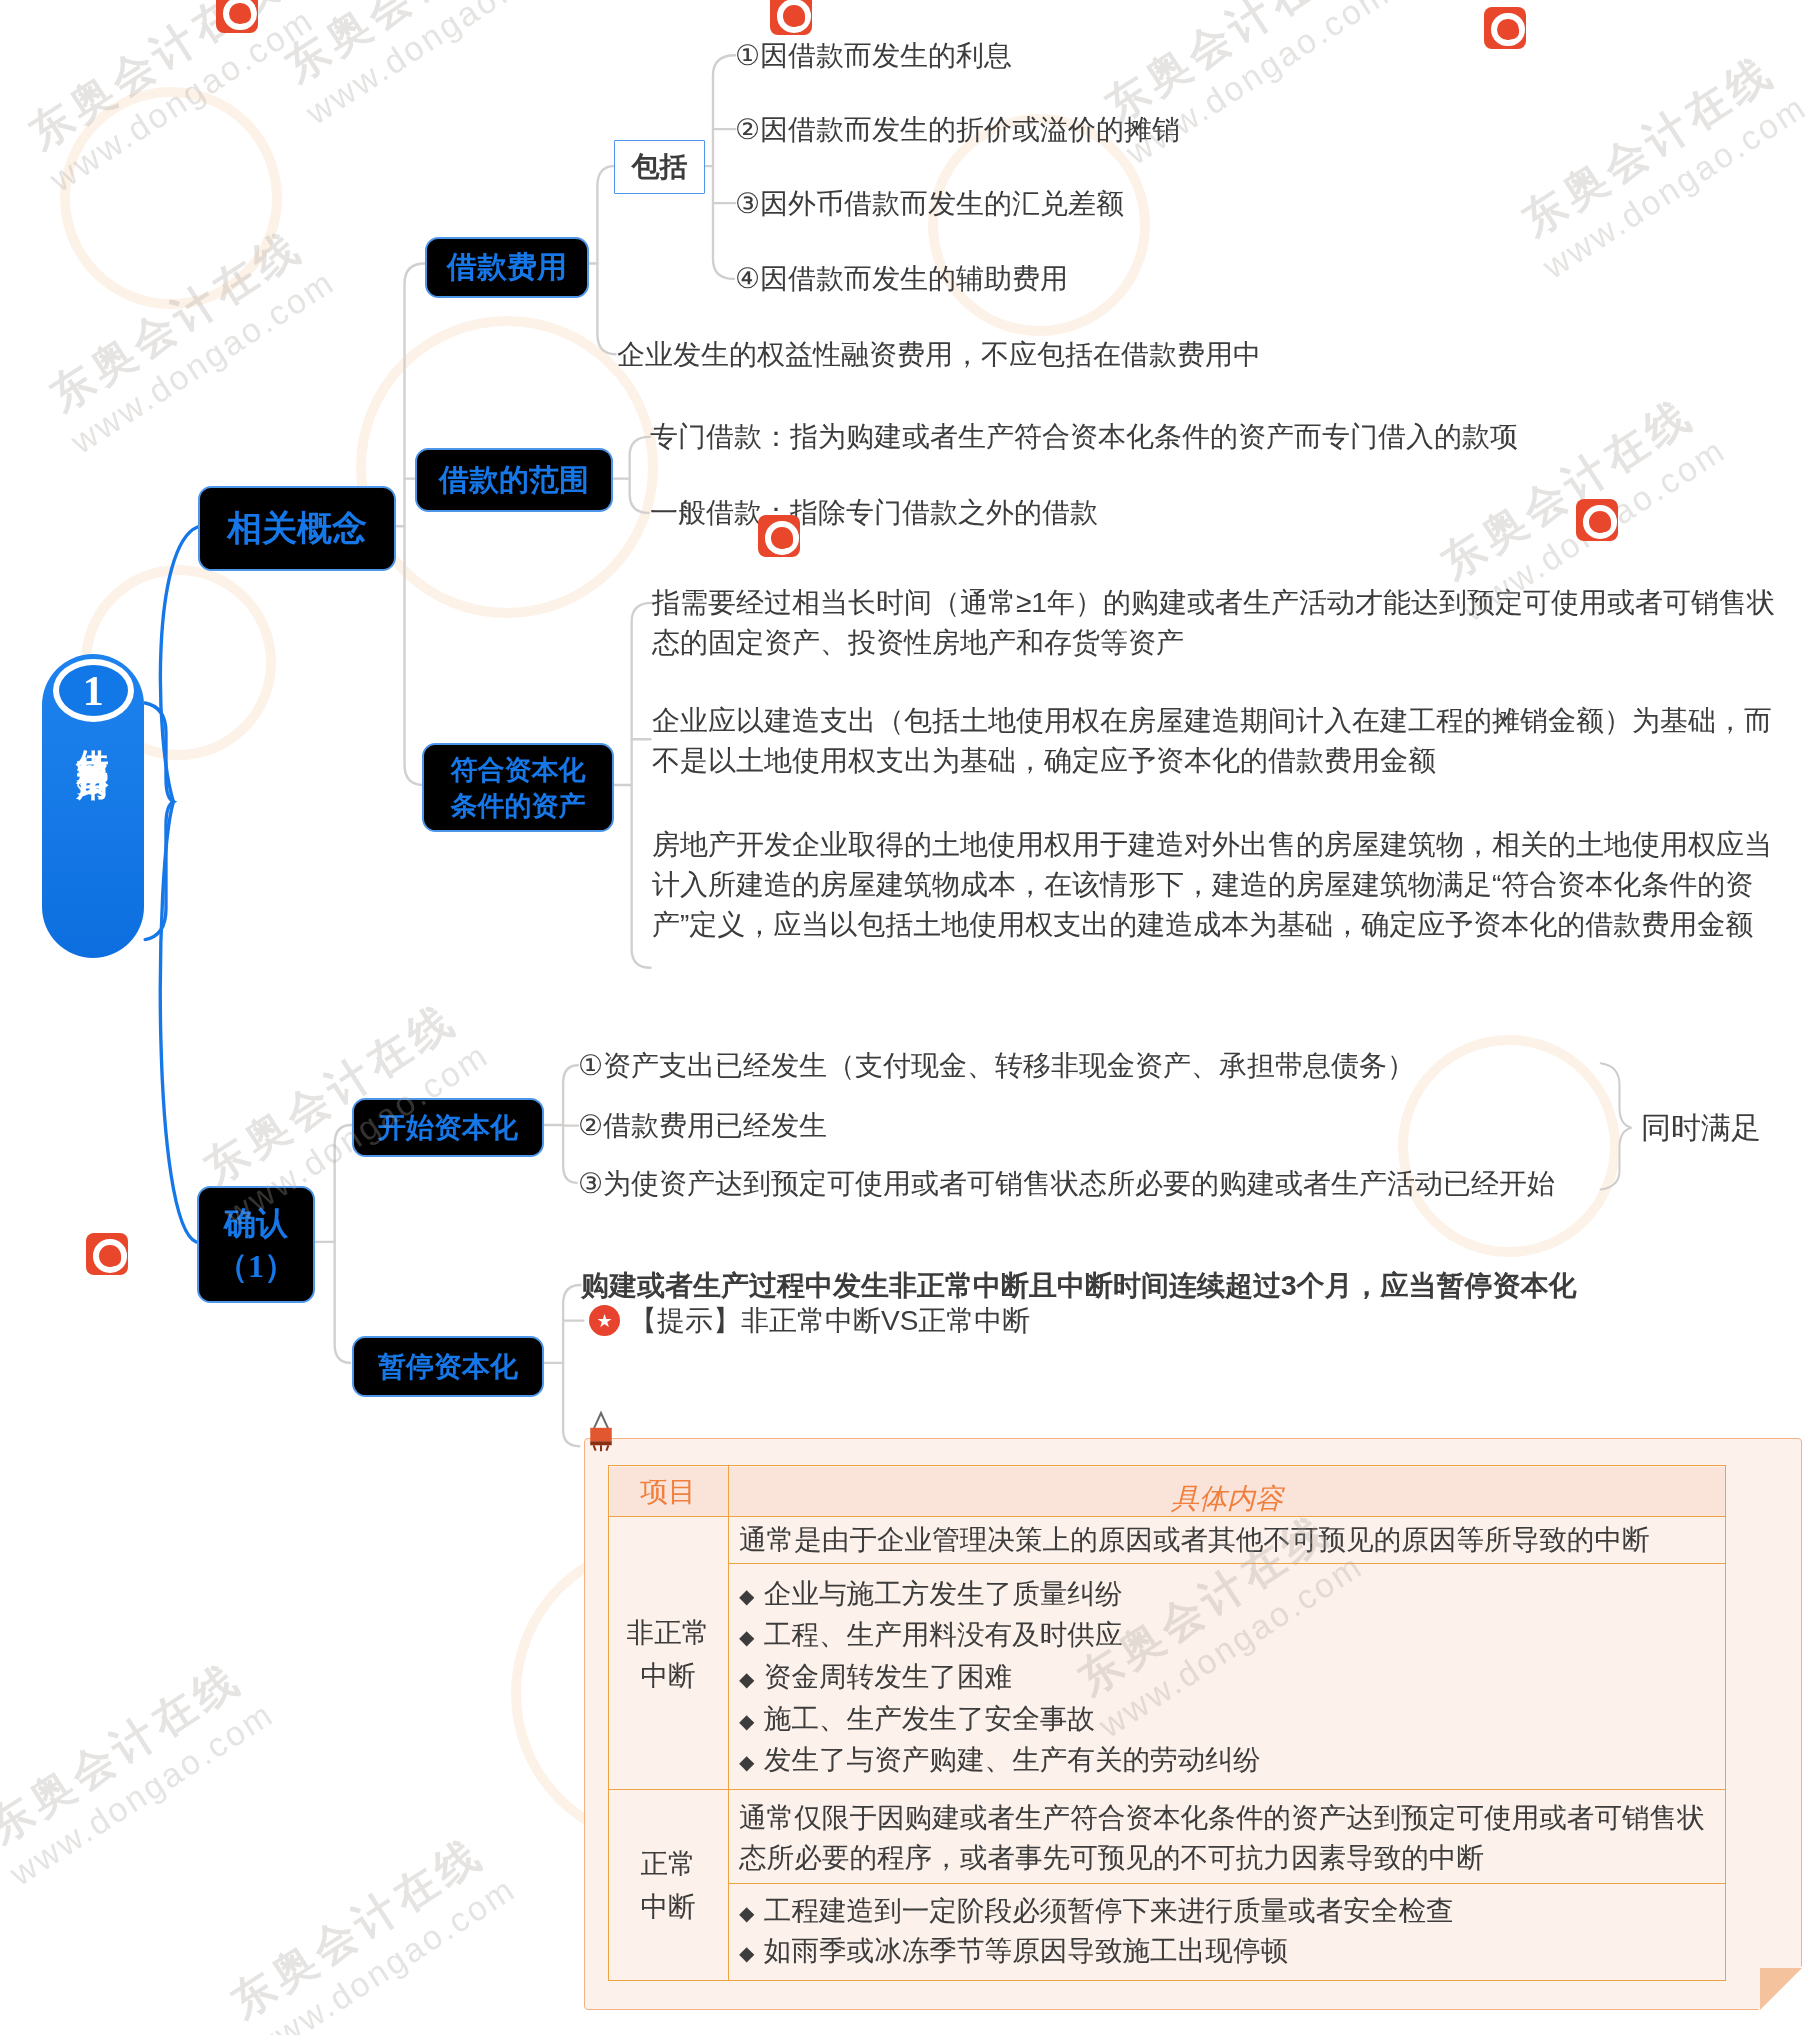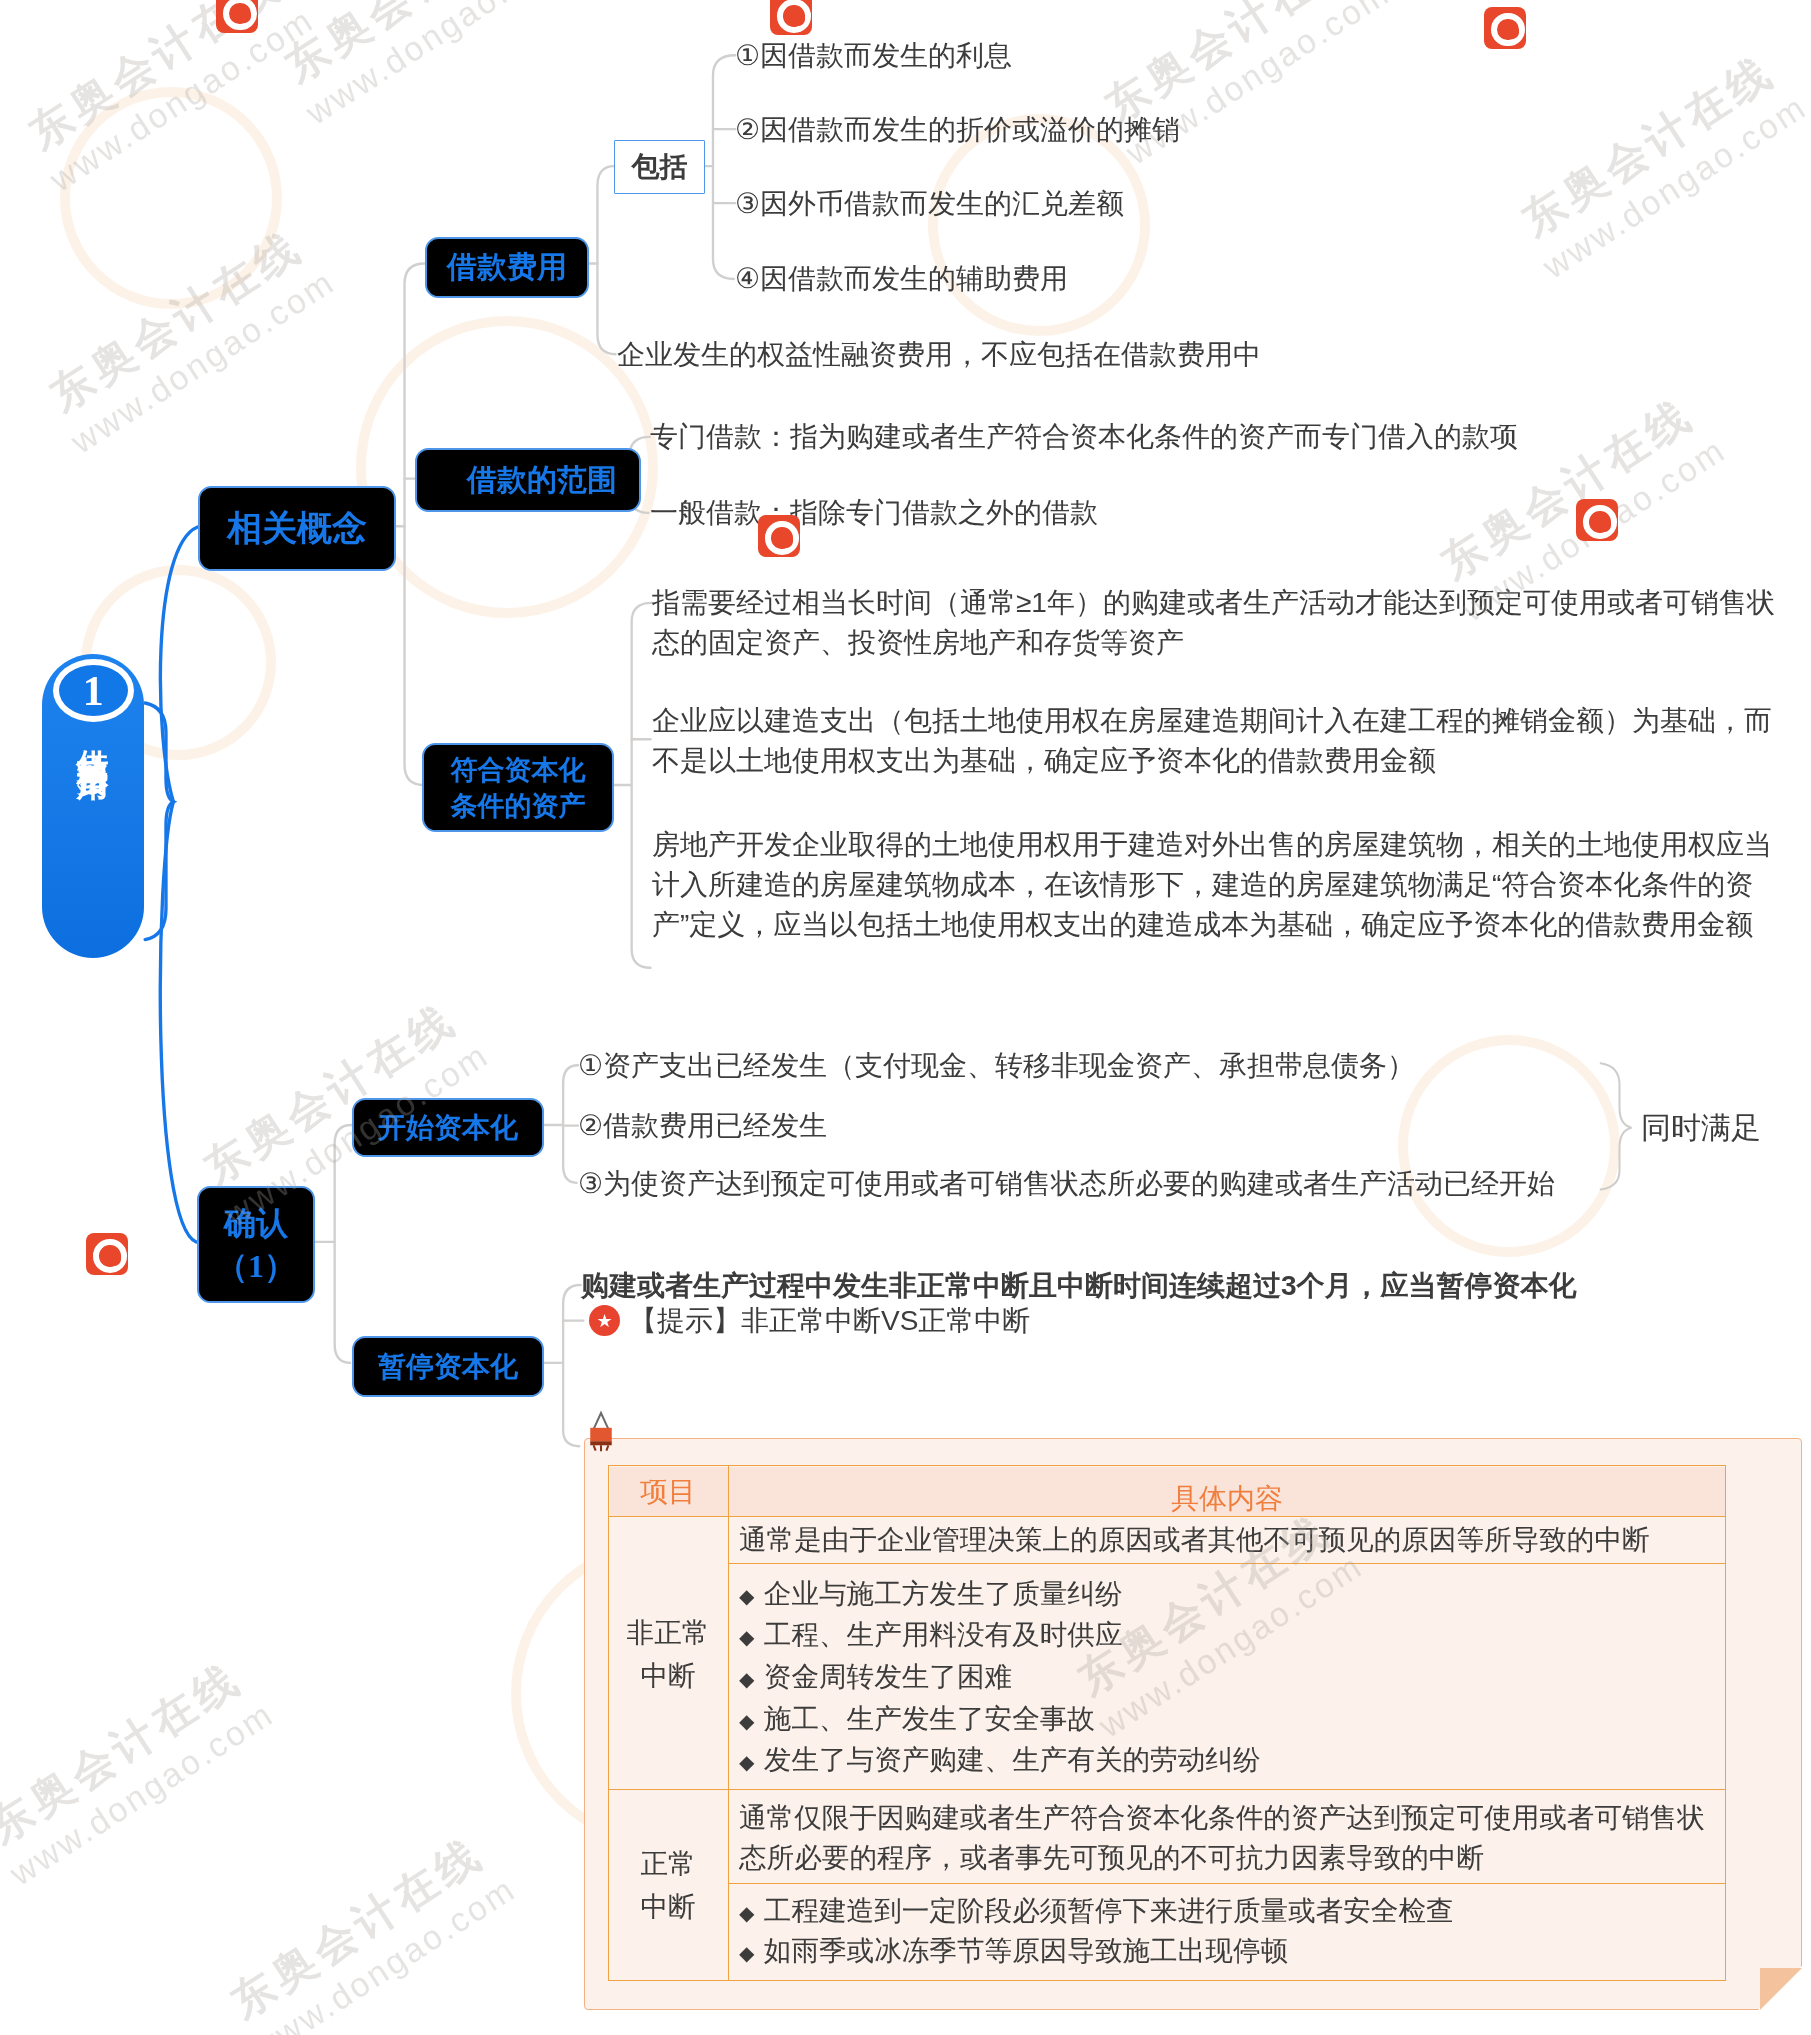--- a/index.html
+++ b/index.html
@@ -121,21 +121,21 @@
     <span>包括</span>
   </div>
 
   <div class="t nowrap" style="left:735px;top:36px;">①因借款而发生的利息</div>
   <div class="t nowrap" style="left:735px;top:110px;">②因借款而发生的折价或溢价的摊销</div>
   <div class="t nowrap" style="left:735px;top:184px;">③因外币借款而发生的汇兑差额</div>
   <div class="t nowrap" style="left:735px;top:259px;">④因借款而发生的辅助费用</div>
 
   <div class="t nowrap" style="left:617px;top:335px;">企业发生的权益性融资费用，不应包括在借款费用中</div>
 
-  <div class="node" style="left:415px;top:448px;width:194px;height:60px;font-size:30px;padding-left:28px;">
+  <div class="node" style="left:415px;top:448px;width:194px;height:60px;font-size:30px;">
     <span>借款的范围</span>
   </div>
   <div class="t nowrap" style="left:650px;top:417px;">专门借款：指为购建或者生产符合资本化条件的资产而专门借入的款项</div>
   <div class="t nowrap" style="left:650px;top:493px;">一般借款：指除专门借款之外的借款</div>
 
   <div class="node" style="left:422px;top:743px;width:188px;height:85px;font-size:27px;flex-direction:column;line-height:36px;">
     <span>符合资本化</span>
     <span>条件的资产</span>
   </div>
   <div class="t" style="left:652px;top:583px;width:1139px;">指需要经过相当长时间（通常≥1年）的购建或者生产活动才能达到预定可使用或者可销售状态的固定资产、投资性房地产和存货等资产</div>
@@ -183,21 +183,21 @@
   <div class="tline" style="left:608px;top:1789px;width:1118px;height:1.3px;"></div>
   <div class="tline" style="left:728px;top:1883px;width:998px;height:1.3px;"></div>
   <div class="tline" style="left:608px;top:1980px;width:1118px;height:1.3px;"></div>
   <div class="tline" style="left:608px;top:1465px;width:1.3px;height:516px;"></div>
   <div class="tline" style="left:728px;top:1465px;width:1.3px;height:516px;"></div>
   <div class="tline" style="left:1725px;top:1465px;width:1.3px;height:516px;"></div>
 
   <div class="cell hdr" style="left:608px;top:1467px;width:120px;height:49px;">
     <span>项目</span>
   </div>
-  <div class="cell hdr" style="left:728px;top:1467px;width:998px;height:64px;">
+  <div class="cell hdr" style="left:728px;top:1467px;width:998px;height:64px;font-style:italic;">
     <span>具体内容</span>
   </div>
 
   <div class="cell" style="left:608px;top:1517px;width:120px;height:273px;flex-direction:column;font-size:27.6px;line-height:43px;">
     <span>非正常</span>
     <span>中断</span>
   </div>
   <div class="t nowrap" style="left:739px;top:1520px;font-size:27.6px;z-index:3;">通常是由于企业管理决策上的原因或者其他不可预见的原因等所导致的中断</div>
   <div class="bullet-row" style="left:739px;top:1574px;">
     <span class="mk">◆</span><span>企业与施工方发生了质量纠纷</span>

